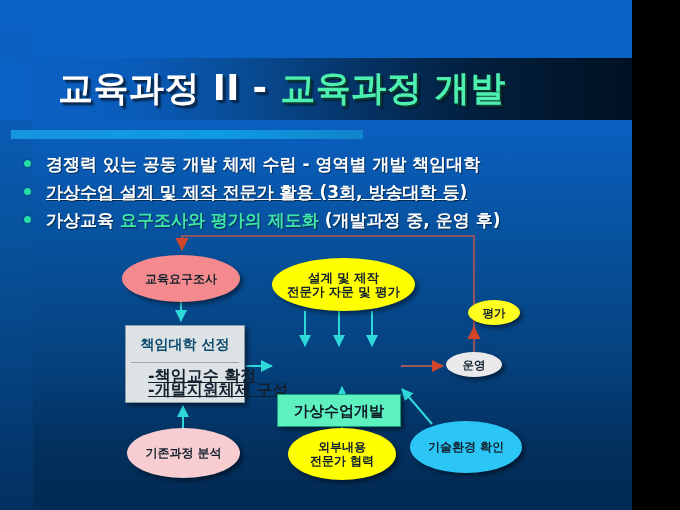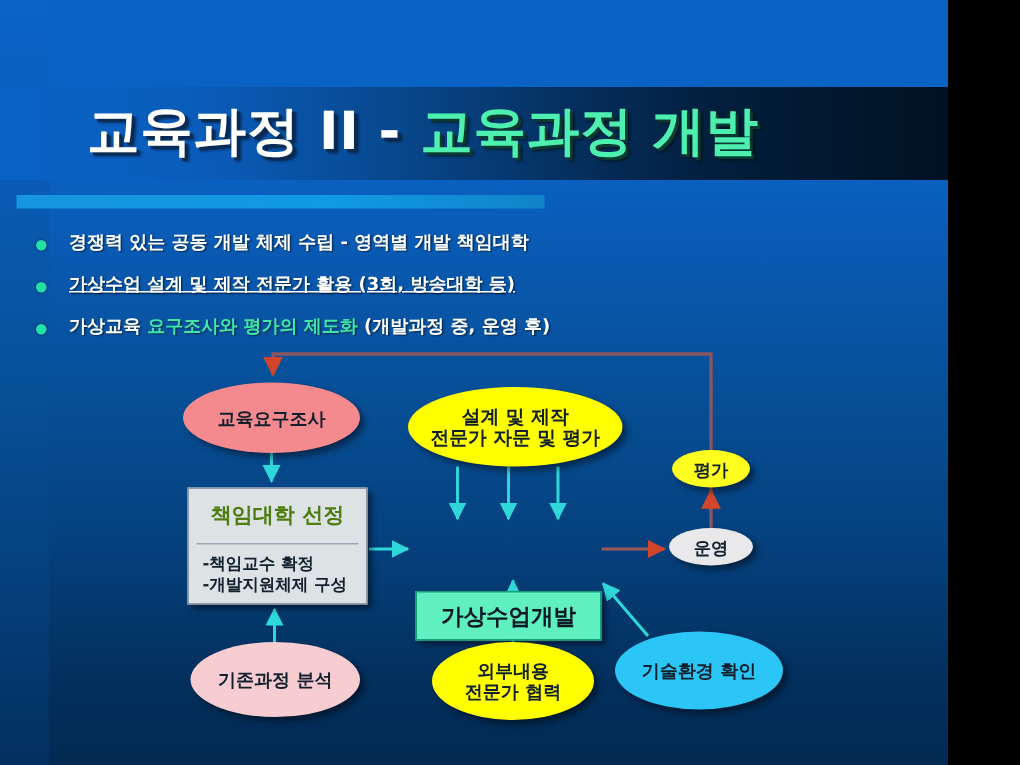--- a/index.html
+++ b/index.html
@@ -55,21 +55,21 @@
     position: absolute;
     left: 11px; top: 130px;
     width: 352px; height: 9px;
     background: linear-gradient(to right, #1795dd 0%, #0f9ae4 60%, #1183c9 100%);
   }
   
   .bullet-row {
     position: absolute;
     left: 46px;
     white-space: nowrap;
-    font-size: 12px;
+    font-size: 17px;
     font-weight: 700;
     color: #ffffff;
     text-shadow: 1px 1px 1px rgba(0,0,0,.5);
   }
   .bdot {
     position: absolute;
     left: -22px;
     top: 7px;
     width: 7px; height: 7px;
     border-radius: 50%;
@@ -98,48 +98,48 @@
     color: #12202e;
     line-height: 14px;
     box-sizing: border-box;
     white-space: nowrap;
   }
   .ell { border-radius: 50%; }
   .shadowed { box-shadow: 3px 3px 4px rgba(0,0,0,.45); }
 
   #n-edu-need   { left:122px; top:255px; width:118px; height:47px; background:#f58a8e; }
   #n-design     { left:272px; top:258px; width:143px; height:53px; background:#ffff00; font-size:12.5px; }
-  #n-eval       { left:448px; top:300px; width:52px;  height:25px; background:#ffff1f; font-size:11.5px;align-items:center; }
+  #n-eval       { left:468px; top:300px; width:52px;  height:25px; background:#ffff1f; font-size:11.5px;align-items:center; }
   #n-operate    { left:446px; top:352px; width:56px;  height:25px; background:#e9e9ec; font-size:11.5px; }
   #n-prior      { left:127px; top:428px; width:113px; height:50px; background:#f8cdd2; }
   #n-external   { left:288px; top:428px; width:108px; height:52px; background:#ffff00; }
   #n-tech       { left:410px; top:421px; width:112px; height:52px; background:#2bc6f5; }
 
   #n-univ {
     left:125px; top:325px; width:120px; height:78px;
     background:#dde2e5;
     border:1px solid #8b9aa6;
     flex-direction: column;
     justify-content: flex-start;
     padding:0;
   }
   #n-univ .head {
     width:100%; height:36px;
     display:flex; align-items:center; justify-content:center;
-    font-size:14px; color:#4d7c0f;
+    font-size:14px; color:#0c4a6e;
   }
   #n-univ .rule {
     width:92%; height:1px; background:#9aa7b2;
   }
   #n-univ .body {
     width:100%; flex:1;
     display:flex; flex-direction:column; justify-content:center;
     align-items:flex-start;
-    padding-left:9px; box-sizing:border-box;
-    font-size:11px; line-height:14px;
+    padding-left:22px; box-sizing:border-box;
+    font-size:16px; line-height:14px;text-decoration:underline;
   }
   #n-dev {
     left:277px; top:350px; width:124px; height:33px;
     background:#5ff0c0;
     border:1px solid #12a07a;
     font-size:15px; color:#0d1a26;margin-top:44px;
   }
   svg#edges { position:absolute; left:0; top:0; width:680px; height:510px; }
 </style>
 </head>

